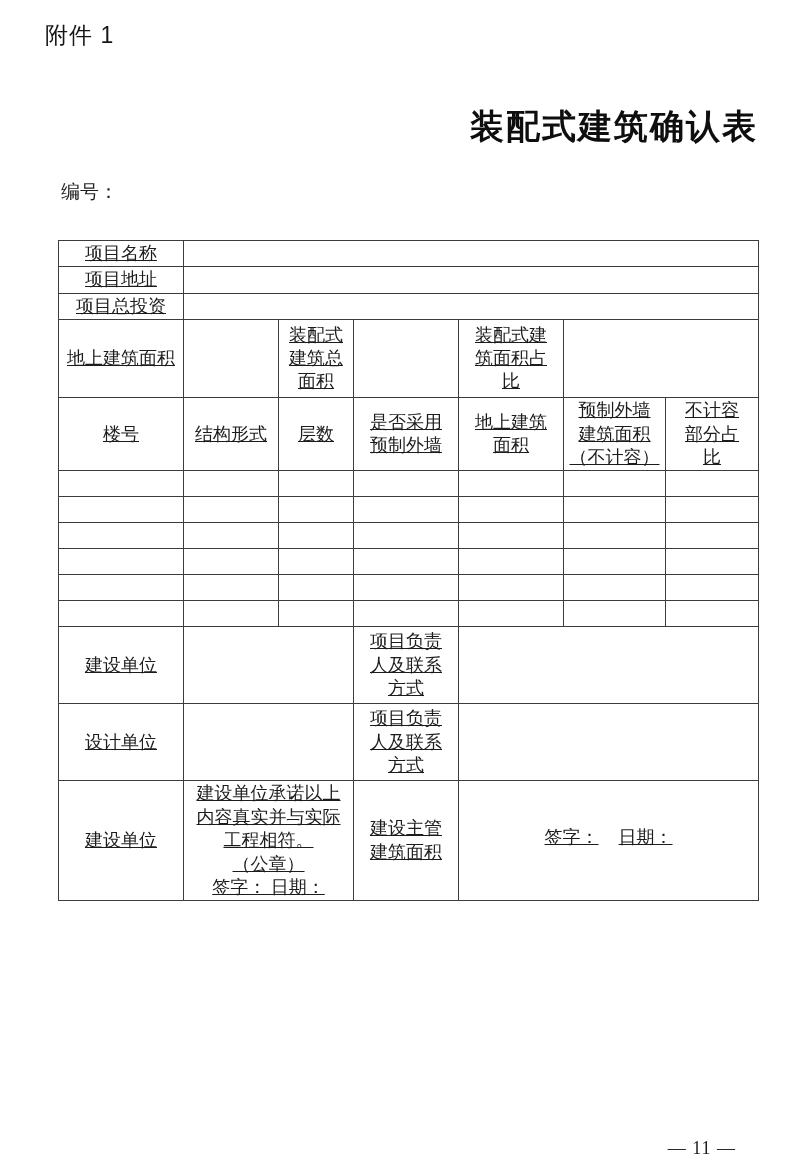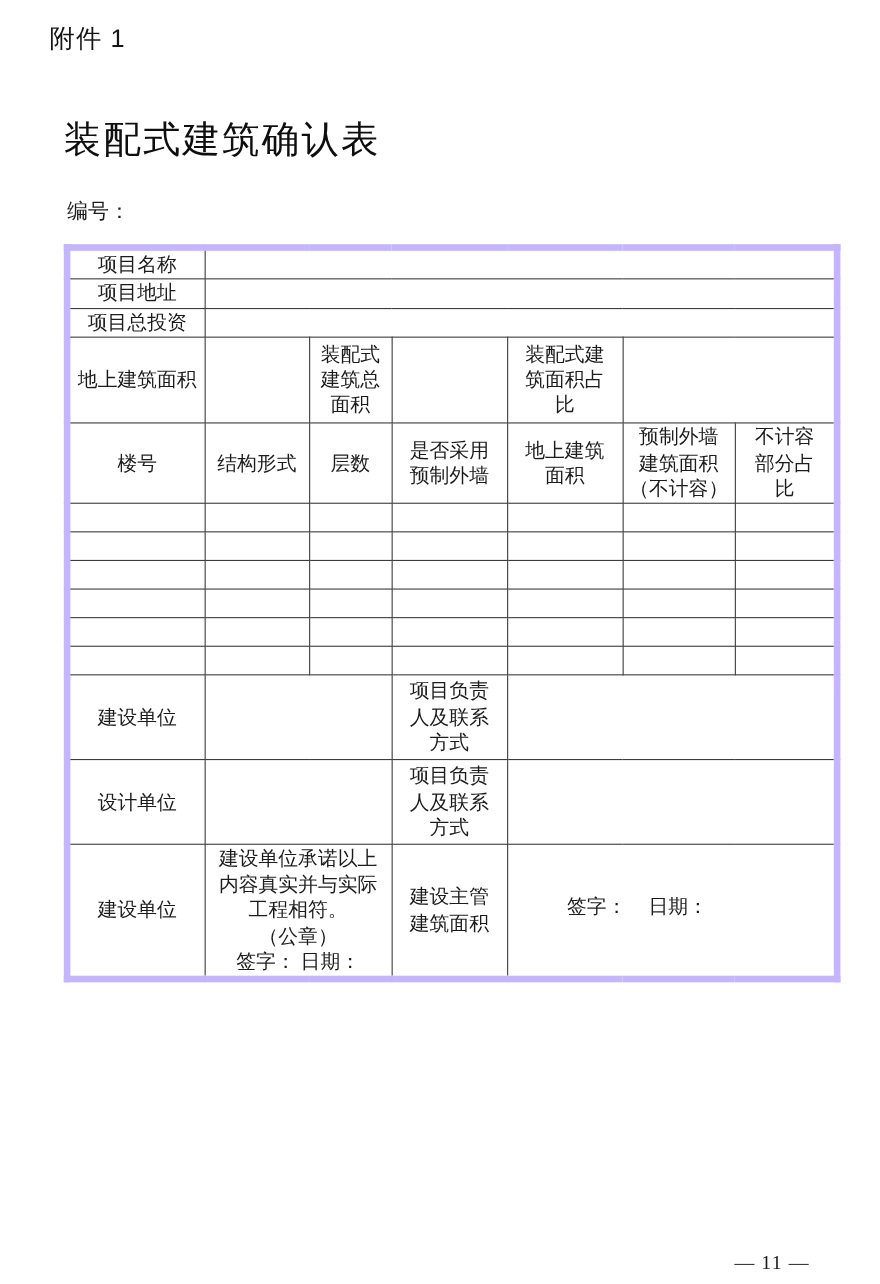--- a/index.html
+++ b/index.html
@@ -24,60 +24,61 @@
     font-size: 23px;
     font-weight: 500;
     color: #151515;
     letter-spacing: 1px;
   }
   .title {
     position: absolute;
     left: 58px;
     top: 104px;
     width: 700px;
-    text-align: left;
+    text-align: right;
     font-size: 34px;
-    font-weight: 400;
+    font-weight: 700;
     letter-spacing: 2px;
     color: #0e0e0e;
   }
   .serial {
     position: absolute;
     left: 61px;
     top: 179px;
     font-size: 19px;
     color: #1c1c1c;
   }
   table.form {
     position: absolute;
     left: 58px;
-    top: 222px;
+    top: 240px;
     width: 700px;
     border-collapse: collapse;
     table-layout: fixed;
-    border: 6px solid #c4b5fd;
+    border: 1px solid #c4b5fd;
+    text-decoration: underline;
   }
   table.form td, table.form th {
     border: 1px solid #3c3c3c;
     text-align: center;
     vertical-align: middle;
     font-size: 18px;
     font-weight: 400;
     padding: 1px 2px;
     white-space: pre-line;
     line-height: 1.3;
     color: #1c1c1c;
     overflow: hidden;
   }
   td.sign-cell {
     vertical-align: bottom;
   }
   .sign-row {
     display: flex;
-    justify-content: flex-start;
+    justify-content: center;
     align-items: flex-end;
     padding: 0 52px 6px 52px;
     gap: 20px;
   }
   .page-number {
     position: absolute;
     top: 1138px;
     left: 58px;
     width: 678px;
     text-align: right;

